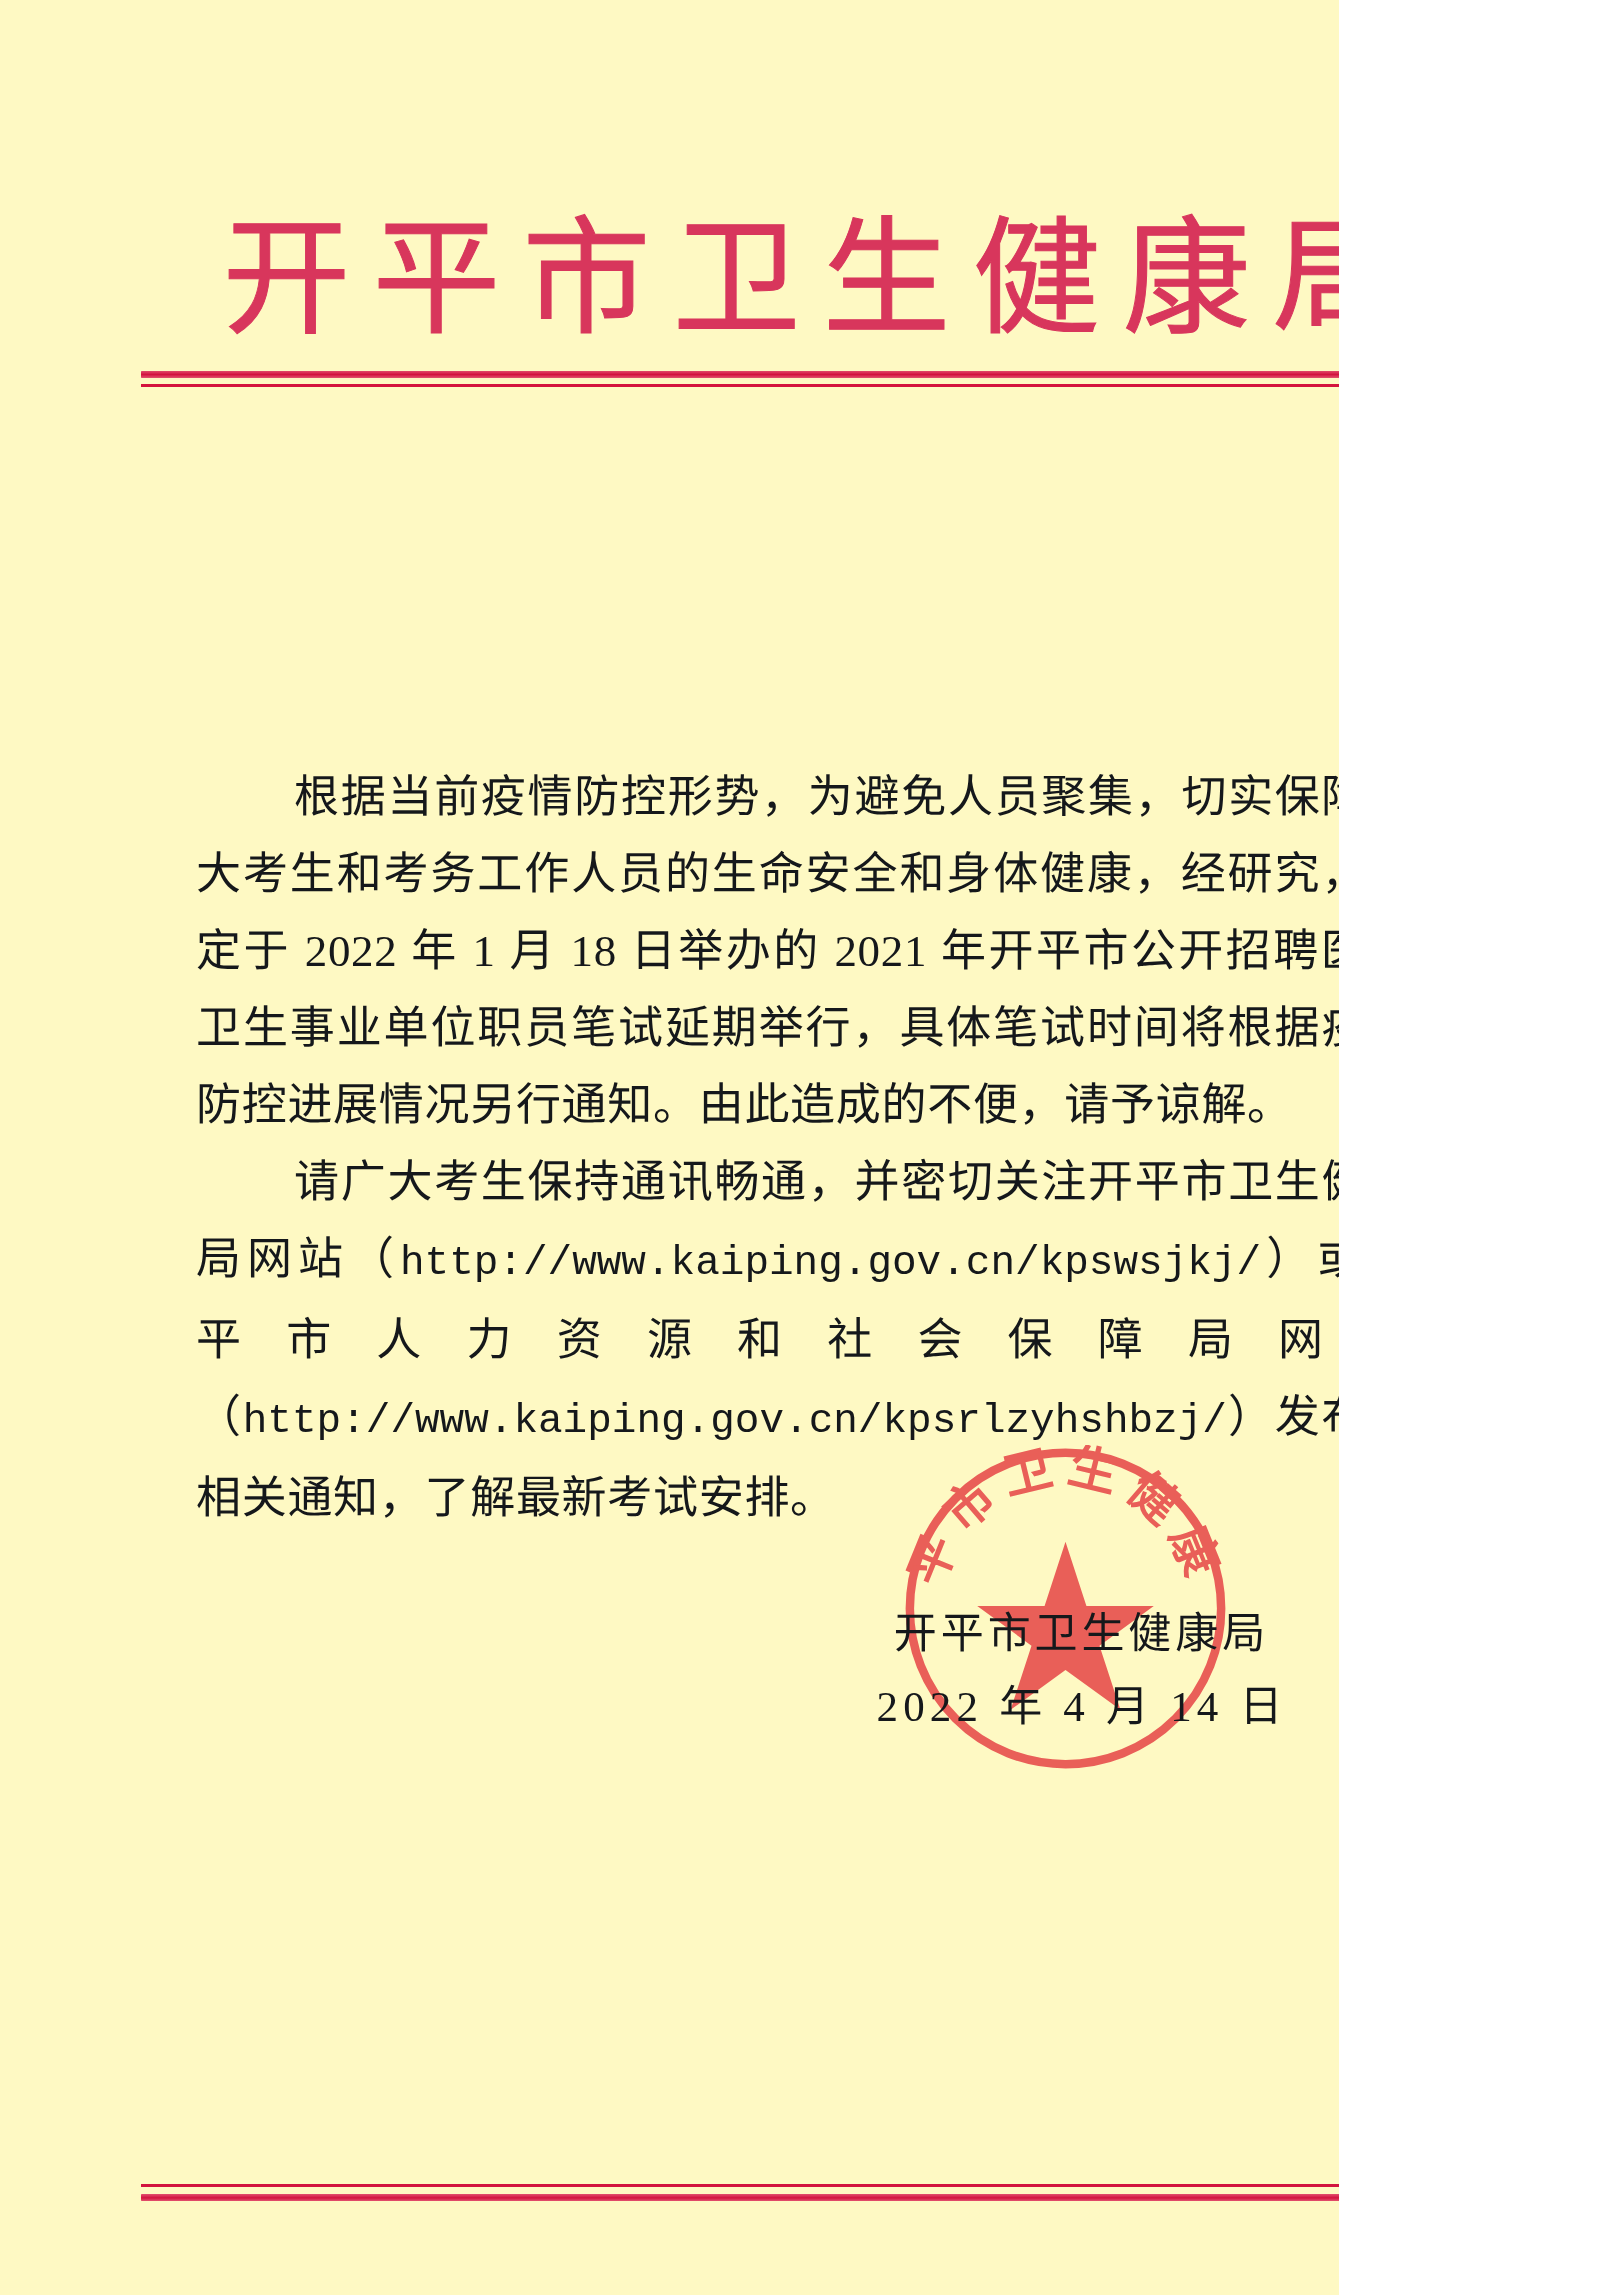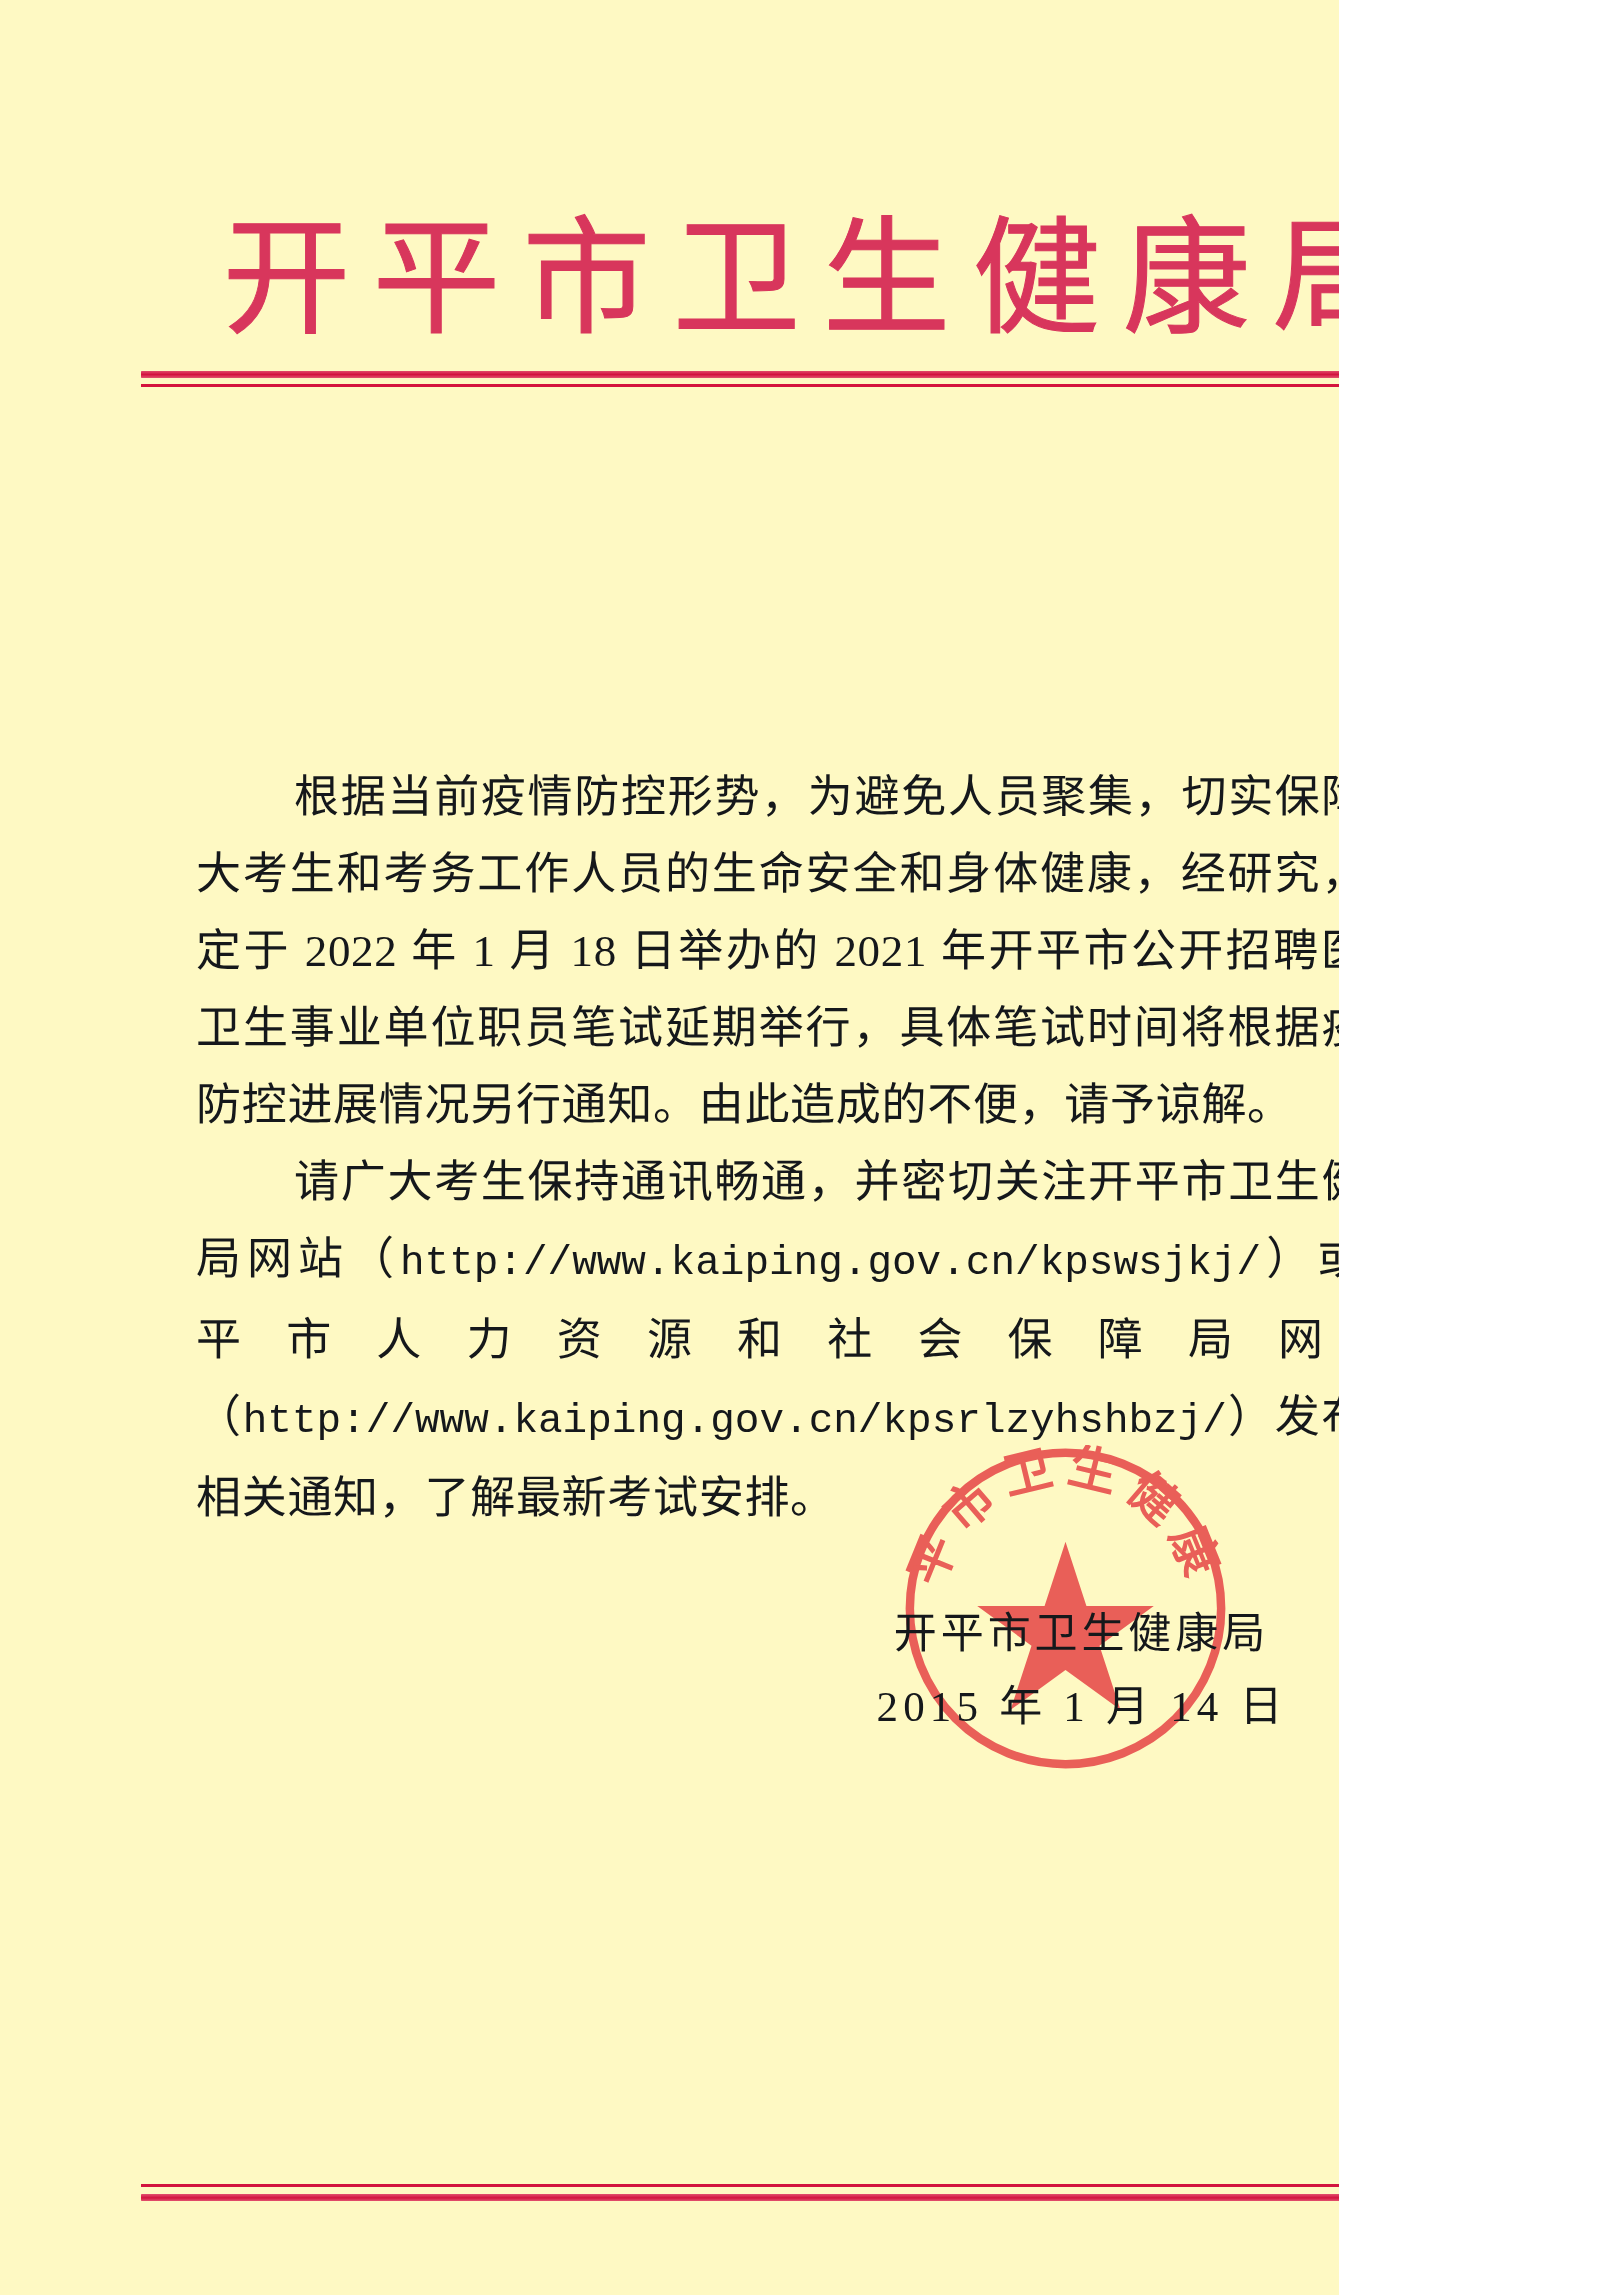--- a/index.html
+++ b/index.html
@@ -203,21 +203,21 @@
       <text font-family="'Liberation Serif','DejaVu Serif',serif" font-size="74" font-weight="700" fill="#e8534f" letter-spacing="16">
         <textPath href="#sealArc" startOffset="50%" text-anchor="middle">开平市卫生健康局</textPath>
       </text>
 
       <polygon points="250,148 282,246 385,246 302,307 334,405 250,344 166,405 198,307 115,246 218,246" fill="#e8534f"></polygon>
     </svg>
   </div>
 
   <div class="sign-block">
     <div class="sign-line">开平市卫生健康局</div>
-    <div class="sign-date">2015 年 1 月 14 日</div>
+    <div class="sign-date">2022 年 4 月 14 日</div>
   </div>
 
   <div class="footer-rule-group">
     <div class="footer-rule-thin"></div>
     <div class="footer-rule-gap"></div>
     <div class="footer-rule-thick"></div>
   </div>
 
 </div>
 

